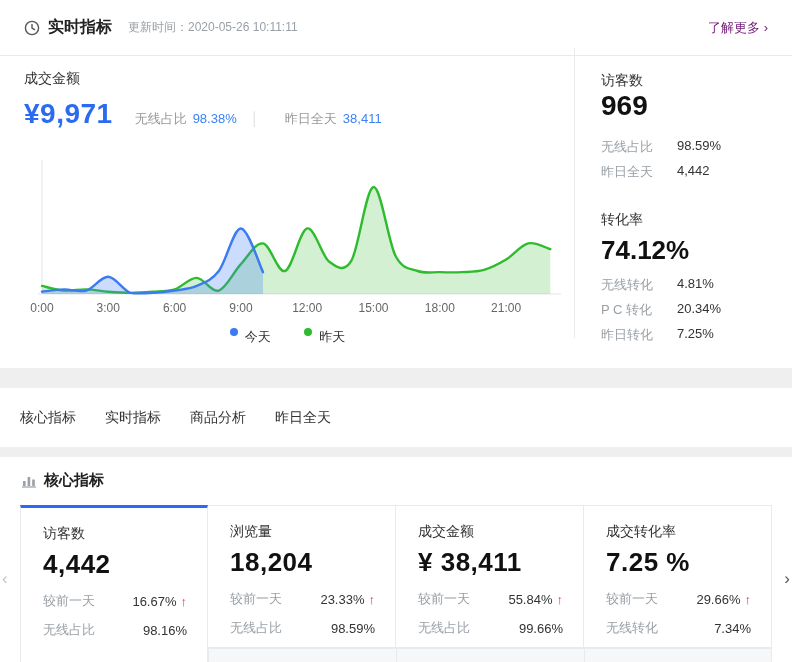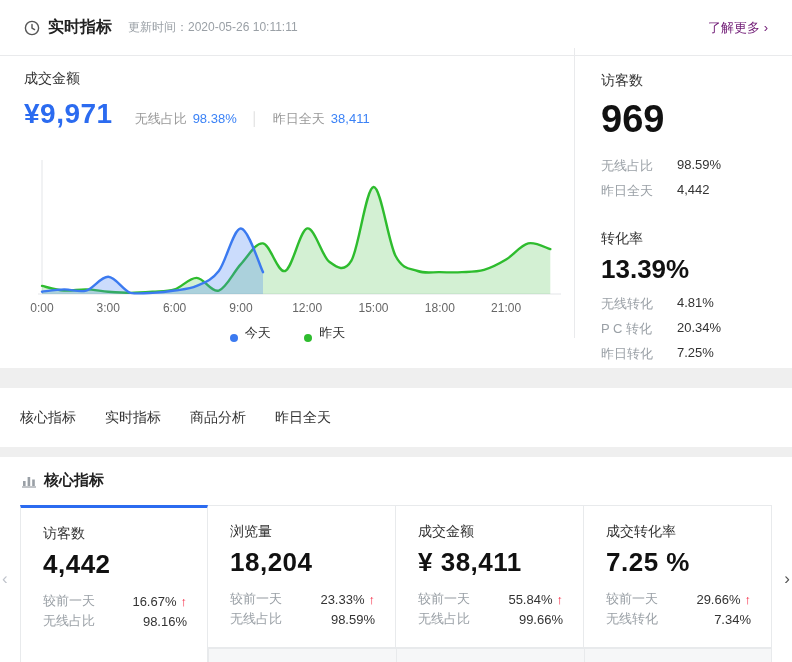--- a/index.html
+++ b/index.html
@@ -20,26 +20,26 @@
   .metric-block { padding:22px 0 0 24px; }
   .metric-label { font-size:14px; color:#333; }
   .metric-valrow { display:flex; align-items:baseline; margin-top:10px; }
   .metric-big { font-size:28px; font-weight:bold; color:#2b6bf0; letter-spacing:0.5px; }
   .metric-sub { font-size:13px; color:#999; margin-left:22px; }
   .metric-sub b { font-weight:normal; color:#3b82f6; margin-left:6px; }
   .metric-sep { color:#dcdcdc; margin:0 14px; font-size:13px; }
 
   .chart-wrap { position:absolute; left:12px; top:106px; width:556px; height:172px; }
   .legend { position:absolute; left:0; top:276px; width:575px; text-align:center; font-size:13px; color:#333; }
-  .legend-item { display:inline-flex; align-items:flex-end; margin:0 15px; cursor:pointer; }
+  .legend-item { display:inline-flex; align-items:flex-start; margin:0 15px; cursor:pointer; }
   .legend-dot { display:inline-block; width:8px; height:8px; border-radius:50%; margin-right:7px; }
 
   .right-col { position:absolute; left:575px; top:0; right:0; bottom:0; padding:24px 0 0 26px; }
   .side-label { font-size:14px; color:#333; }
-  .side-big { font-size:38px; font-weight:bold; color:#111; margin-top:8px; }
+  .side-big { font-size:28px; font-weight:bold; color:#111; }
   .side-rows { margin-top:16px; }
   .side-row { display:flex; font-size:13px; margin-top:7px; }
   .side-row .sl { color:#9aa0a6; width:64px; }
   .side-row .sv { color:#333; margin-left:12px; }
   .side-block2 { margin-top:30px; }
   .side-block2 .side-big { font-size:26px; margin-top:6px; }
   .side-block2 .side-rows { margin-top:10px; }
 
   
   .band1 { position:absolute; left:0; top:368px; width:792px; height:20px; background:#efefef; }
@@ -54,21 +54,21 @@
   .core-title { font-size:15px; font-weight:600; color:#222; margin-left:8px; }
   .cards-row { position:absolute; left:20px; top:48px; width:752px; height:158px; display:flex; }
   .kpi-card { width:188px; height:143px; background:#fff; border-top:1px solid #e8eaec;
               border-right:1px solid #e8eaec; border-bottom:1px solid #e8eaec;
               padding:17px 20px 0 22px; cursor:pointer; }
   .kpi-card.first { border-left:1px solid #e8eaec; }
   .kpi-card.active { border-top:3px solid #2b6bf0; border-bottom:none; height:158px; }
   .kpi-label { font-size:14px; color:#333; }
   .kpi-value { font-size:26px; font-weight:bold; color:#111; margin-top:6px; letter-spacing:0.5px; }
   .kpi-rows { margin-top:12px; }
-  .kpi-row { display:flex; justify-content:space-between; align-items:center; font-size:13px; margin-top:2px; }
+  .kpi-row { display:flex; justify-content:space-between; align-items:center; font-size:13px; margin-top:11px; }
   .kpi-row .kl { color:#9aa0a6; }
   .kpi-row .kv { color:#333; }
   .kpi-up { color:#f5223d; margin-left:4px; font-weight:bold; }
   .gray-strip { position:absolute; left:208px; top:191px; width:564px; height:15px;
                 background:#f6f7f8; border:1px solid #e8eaec; }
   .strip-div { position:absolute; top:0; bottom:0; width:1px; background:#e8eaec; }
   .carousel-prev { position:absolute; left:2px; top:112px; font-size:17px; color:#c0c4cc; cursor:pointer; }
   .carousel-next { position:absolute; right:2px; top:112px; font-size:17px; color:#555; cursor:pointer; }
 
   .x-tick { font-size:12px; fill:#666; }
@@ -92,21 +92,21 @@
     <div class="top-body">
       <div class="left-col">
         <div class="metric-block">
           <div class="metric-label">成交金额</div>
           <div class="metric-valrow">
             <span class="metric-big">¥9,971</span>
             <span class="metric-sub">
               <span>无线占比</span><b>98.38%</b>
             </span>
             <span class="metric-sep">│</span>
-            <span class="metric-sub" style="margin-left:0">
+            <span class="metric-sub" style="margin-left:12px">
               <span>昨日全天</span><b>38,411</b>
             </span>
           </div>
         </div>
 
         <div class="chart-wrap">
           <svg id="trendChart" width="556" height="172" viewBox="0 0 556 172">
               <line x1="30" y1="6" x2="30" y2="140" stroke="#e3e5e8" stroke-width="1"></line>
               <line x1="26" y1="140" x2="549" y2="140" stroke="#e3e5e8" stroke-width="1"></line>
               <path d="M30,131.95C33.68333333333334,132.71666666666667,44.733333333333334,135.97500000000002,52.1,136.55C59.46666666666667,137.125,66.83333333333333,135.20833333333334,74.2,135.4C81.56666666666668,135.59166666666667,88.93333333333334,137.125,96.30000000000001,137.7C103.66666666666669,138.27499999999998,111.03333333333335,138.85,118.4,138.85C125.76666666666667,138.85,133.13333333333333,138.27499999999998,140.5,137.7C147.86666666666667,137.125,155.23333333333335,137.7,162.60000000000002,135.4C169.9666666666667,133.10000000000002,177.33333333333334,123.70833333333334,184.70000000000002,123.9C192.0666666666667,124.09166666666667,199.43333333333334,138.85000000000002,206.8,136.55C214.16666666666669,134.25,221.53333333333333,117.95833333333333,228.9,110.1C236.26666666666668,102.24166666666666,243.63333333333333,88.25,251,89.4C258.3666666666667,90.55000000000001,265.73333333333335,119.49166666666667,273.1,117C280.4666666666667,114.50833333333333,287.83333333333337,75.98333333333333,295.20000000000005,74.45C302.5666666666667,72.91666666666667,309.93333333333334,102.43333333333334,317.3,107.80000000000001C324.6666666666667,113.16666666666669,332.03333333333336,119.10833333333333,339.40000000000003,106.65C346.7666666666667,94.19166666666668,354.1333333333333,33.81666666666668,361.5,33.05000000000001C368.8666666666667,32.283333333333346,376.23333333333335,88.05833333333335,383.6,102.05000000000001C390.9666666666667,116.04166666666667,398.33333333333337,114.31666666666666,405.70000000000005,117C413.0666666666667,119.68333333333334,420.43333333333334,117.95833333333334,427.8,118.15C435.1666666666667,118.34166666666667,442.53333333333336,118.53333333333335,449.90000000000003,118.15C457.2666666666667,117.76666666666667,464.6333333333333,117.95833333333333,472,115.85C479.3666666666667,113.74166666666666,486.73333333333335,109.90833333333333,494.1,105.5C501.4666666666667,101.09166666666667,508.83333333333337,91.125,516.2,89.4C523.5666666666667,87.67500000000001,534.6166666666667,94.19166666666668,538.3,95.15L538.3,140L30,140Z" fill="rgba(80,195,80,0.25)" stroke="none"></path>
@@ -147,21 +147,21 @@
             </div>
             <div class="side-row">
               <span class="sl">昨日全天</span>
               <span class="sv">4,442</span>
             </div>
           </div>
         </div>
 
         <div class="side-block2">
           <div class="side-label">转化率</div>
-          <div class="side-big">13.39%</div>
+          <div class="side-big">74.12%</div>
           <div class="side-rows">
             <div class="side-row">
               <span class="sl">无线转化</span>
               <span class="sv">4.81%</span>
             </div>
             <div class="side-row">
               <span class="sl">P C 转化</span>
               <span class="sv">20.34%</span>
             </div>
             <div class="side-row">

